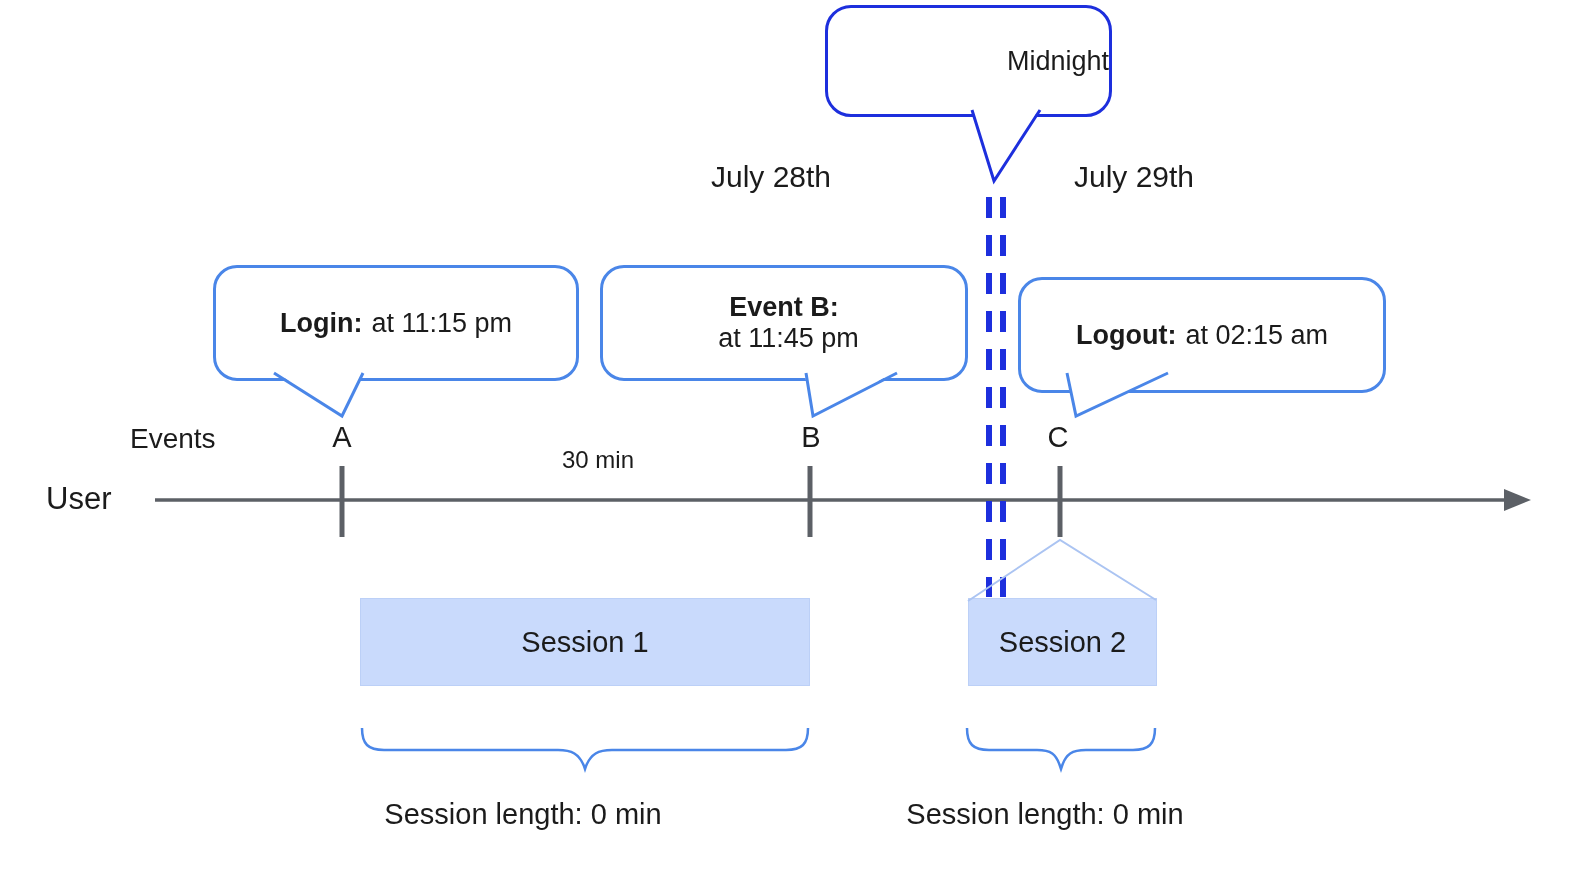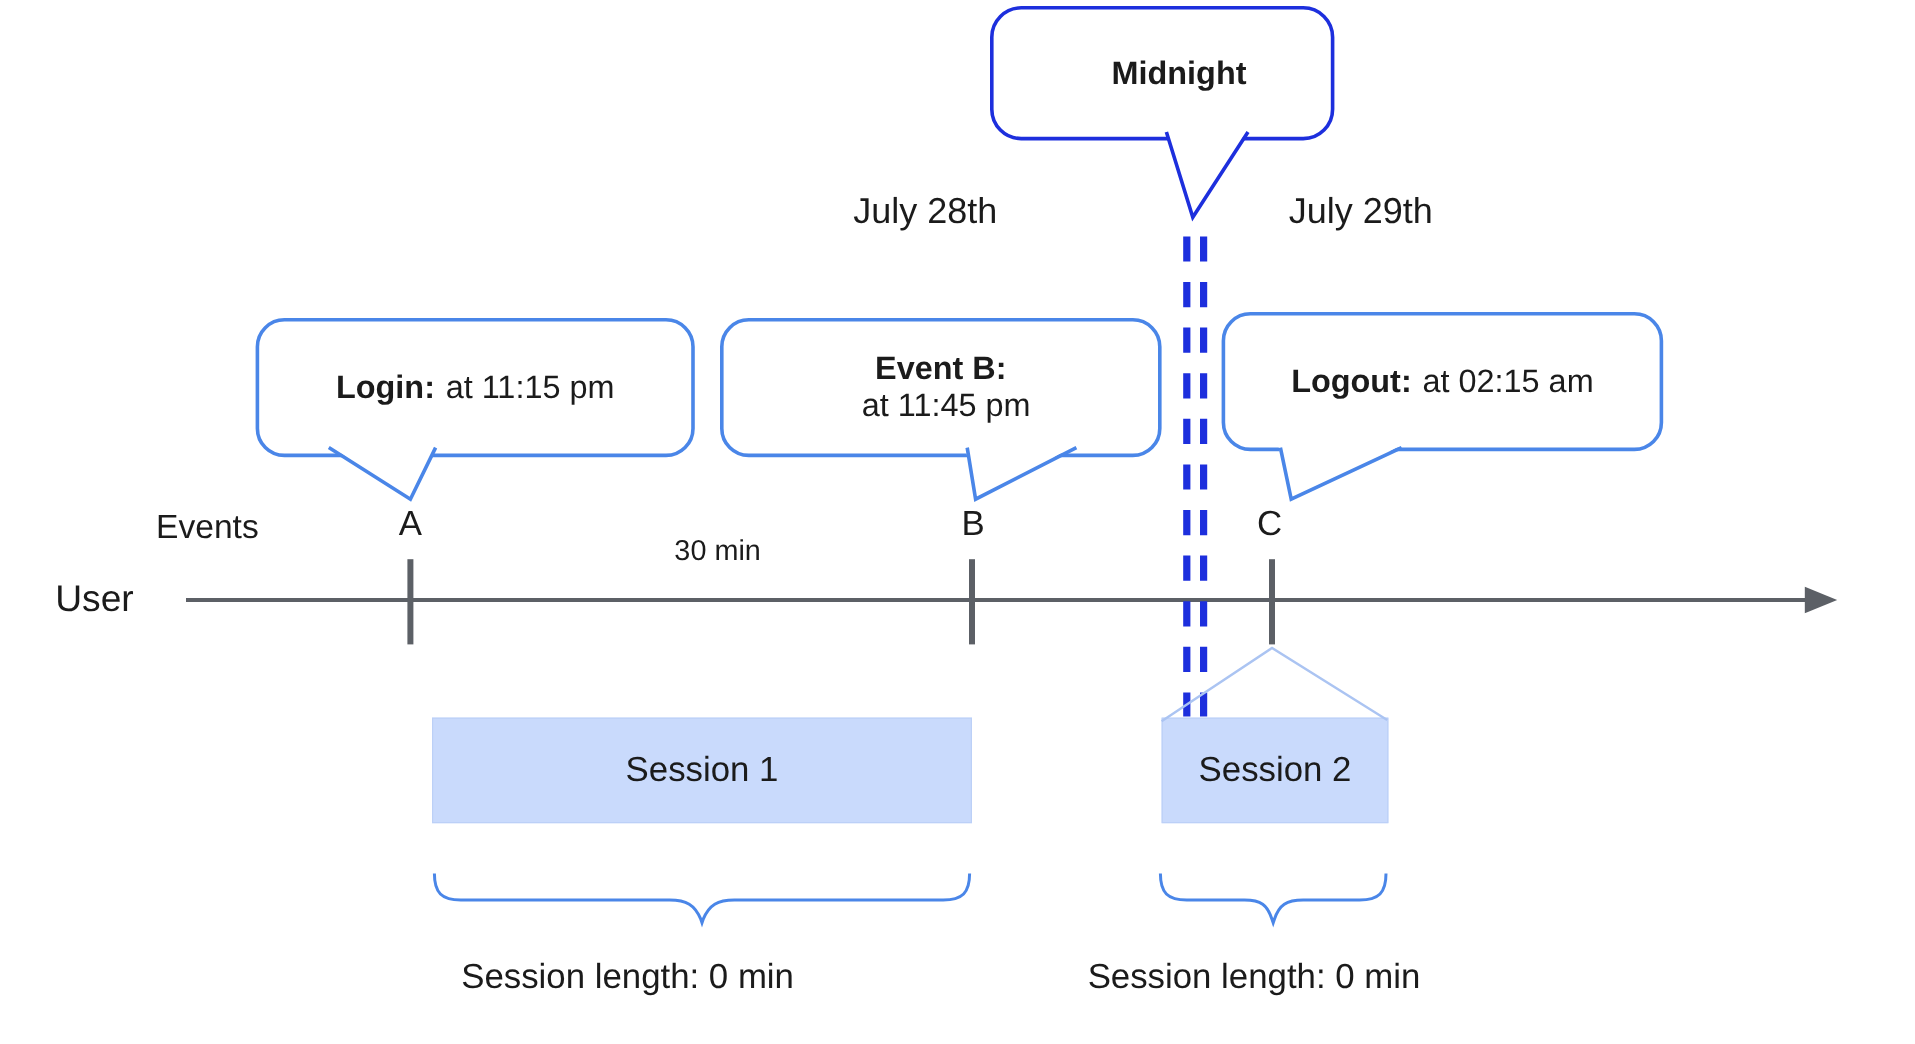--- a/index.html
+++ b/index.html
@@ -22,23 +22,23 @@
     display: flex;
     align-items: center;
     justify-content: center;
     font-size: 27px;
     z-index: 1;
     white-space: nowrap;
   }
   .bubble.event { border: 3px solid #4a86e8; }
   .bubble.midnight {
     border: 3px solid #1d2fdd;
-    justify-content: center;
+    justify-content: flex-end;
     padding-left: 28px;
-    font-weight: bold;
+    font-weight: normal;
     border-radius: 26px;
   }
   .bubble .b { font-weight: bold; }
   .bubble .t { margin-left: 9px; }
 
   svg.shapes { position: absolute; left: 0; top: 0; z-index: 2; pointer-events: none; }
 
   .lbl { position: absolute; z-index: 3; white-space: nowrap; }
   .date-lbl   { font-size: 30px; width: 220px; text-align: center; top: 160px; }
   .marker-lbl { font-size: 29px; width: 60px; text-align: center; top: 421px; }
@@ -71,21 +71,21 @@
   <div class="lbl date-lbl" style="left:1024px;">July 29th</div>
 
   <div class="bubble event abs" style="left:213px; top:265px; width:360px; height:110px;">
     <span class="b">Login:</span>
     <span class="t">at 11:15 pm</span>
   </div>
   <div class="bubble event abs" style="left:600px; top:265px; width:362px; height:110px;flex-direction:column;">
     <span class="b">Event B:</span>
     <span class="t">at 11:45 pm</span>
   </div>
-  <div class="bubble event abs" style="left:1018px; top:260px; width:362px; height:110px;">
+  <div class="bubble event abs" style="left:1018px; top:277px; width:362px; height:110px;">
     <span class="b">Logout:</span>
     <span class="t">at 02:15 am</span>
   </div>
 
   <svg class="shapes" width="1596" height="870" viewBox="0 0 1596 870">
 
     <g>
       <polygon points="971,106 1041,106 994,181" fill="#ffffff"></polygon>
       <polyline points="972,110 994,181 1040,110" fill="none" stroke="#1d2fdd" stroke-width="3"></polyline>
     </g>

